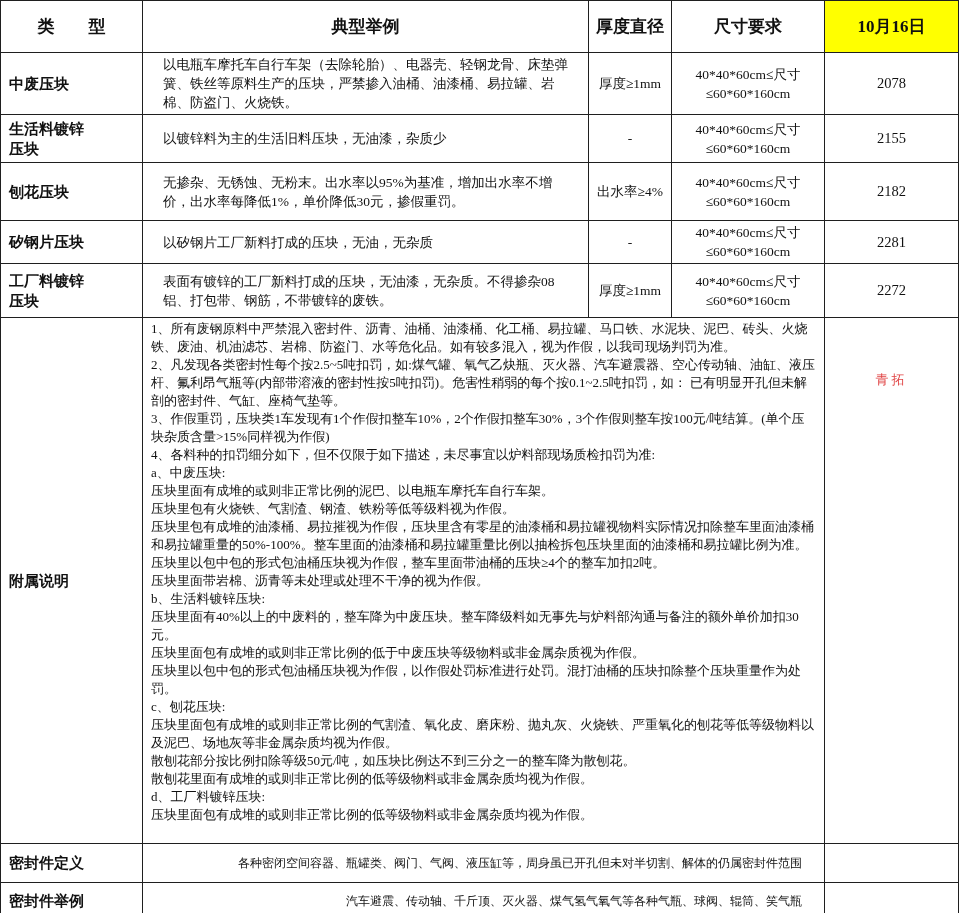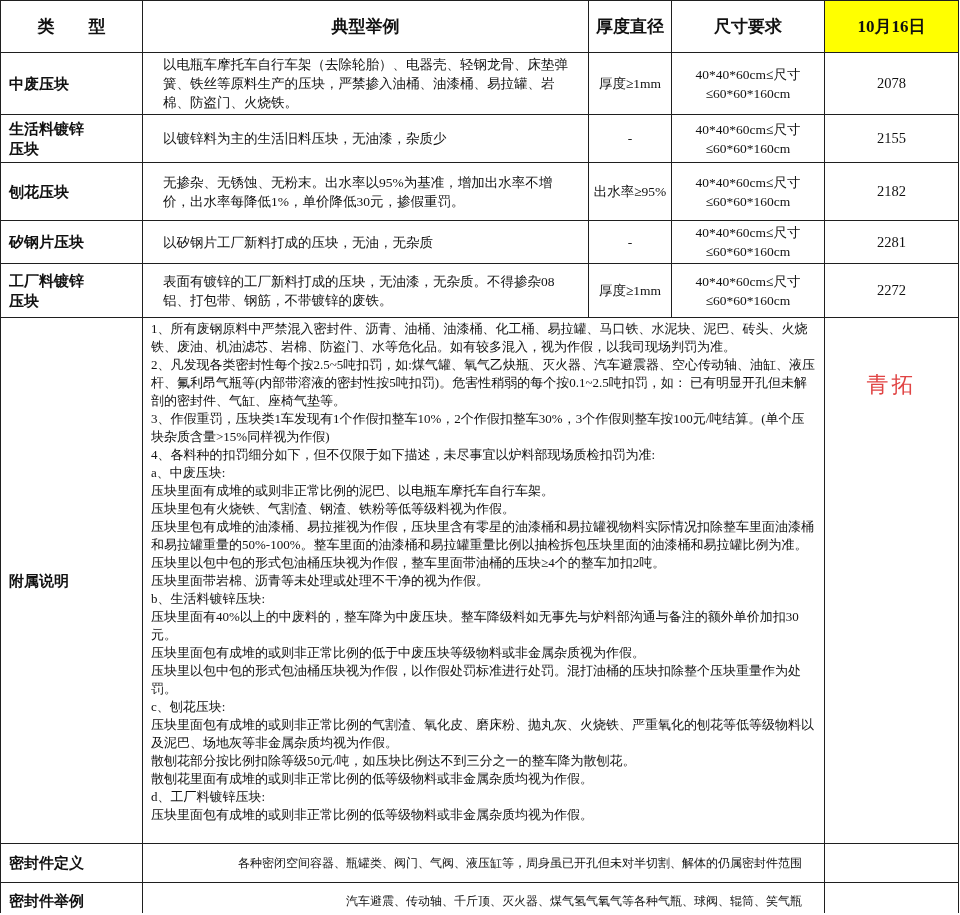--- a/index.html
+++ b/index.html
@@ -12,21 +12,21 @@
               white-space:pre-line;padding:2px 8px;line-height:20px;}
   .example-cell{font-size:13.5px;text-align:left;vertical-align:middle;
                 padding:2px 20px;line-height:19px;}
   .thickness-cell,.size-cell{font-size:13.5px;text-align:center;vertical-align:middle;
                 padding:2px 4px;line-height:19px;}
   .price-cell{font-size:14.5px;text-align:center;vertical-align:middle;padding:2px;}
   .date-header{background:var(--date-bg,#ffff00);}
   .notes-cell{vertical-align:top;padding:2px 8px 0 8px;}
   .notes-inner{font-size:13px;line-height:18px;height:520px;overflow:hidden;text-align:left;}
   .watermark-cell{vertical-align:top;text-align:center;padding-top:52px;}
-  .watermark{color:var(--wm-color,#e04444);font-size:22px;letter-spacing:3px;}
+  .watermark{color:var(--wm-color,#e04444);font-size:13px;letter-spacing:3px;}
   .footer-text-cell{font-size:12px;text-align:right;vertical-align:middle;padding:2px 22px;}
   .empty-cell{background:#ffffff;}
 </style>
 </head>
 <body>
 
 <div class="sheet">
 <table>
   <colgroup>
     <col style="width:142px">
@@ -56,21 +56,21 @@
     <td class="label-cell">生活料镀锌
 压块</td>
     <td class="example-cell">以镀锌料为主的生活旧料压块，无油漆，杂质少</td>
     <td class="thickness-cell">-</td>
     <td class="size-cell">40*40*60cm≤尺寸≤60*60*160cm</td>
     <td class="price-cell">2155</td>
   </tr>
   <tr style="height:58px">
     <td class="label-cell">刨花压块</td>
     <td class="example-cell">无掺杂、无锈蚀、无粉末。出水率以95%为基准，增加出水率不增价，出水率每降低1%，单价降低30元，掺假重罚。</td>
-    <td class="thickness-cell">出水率≥95%</td>
+    <td class="thickness-cell">出水率≥4%</td>
     <td class="size-cell">40*40*60cm≤尺寸≤60*60*160cm</td>
     <td class="price-cell">2182</td>
   </tr>
   <tr style="height:42px">
     <td class="label-cell">矽钢片压块</td>
     <td class="example-cell">以矽钢片工厂新料打成的压块，无油，无杂质</td>
     <td class="thickness-cell">-</td>
     <td class="size-cell">40*40*60cm≤尺寸≤60*60*160cm</td>
     <td class="price-cell">2281</td>
   </tr>

